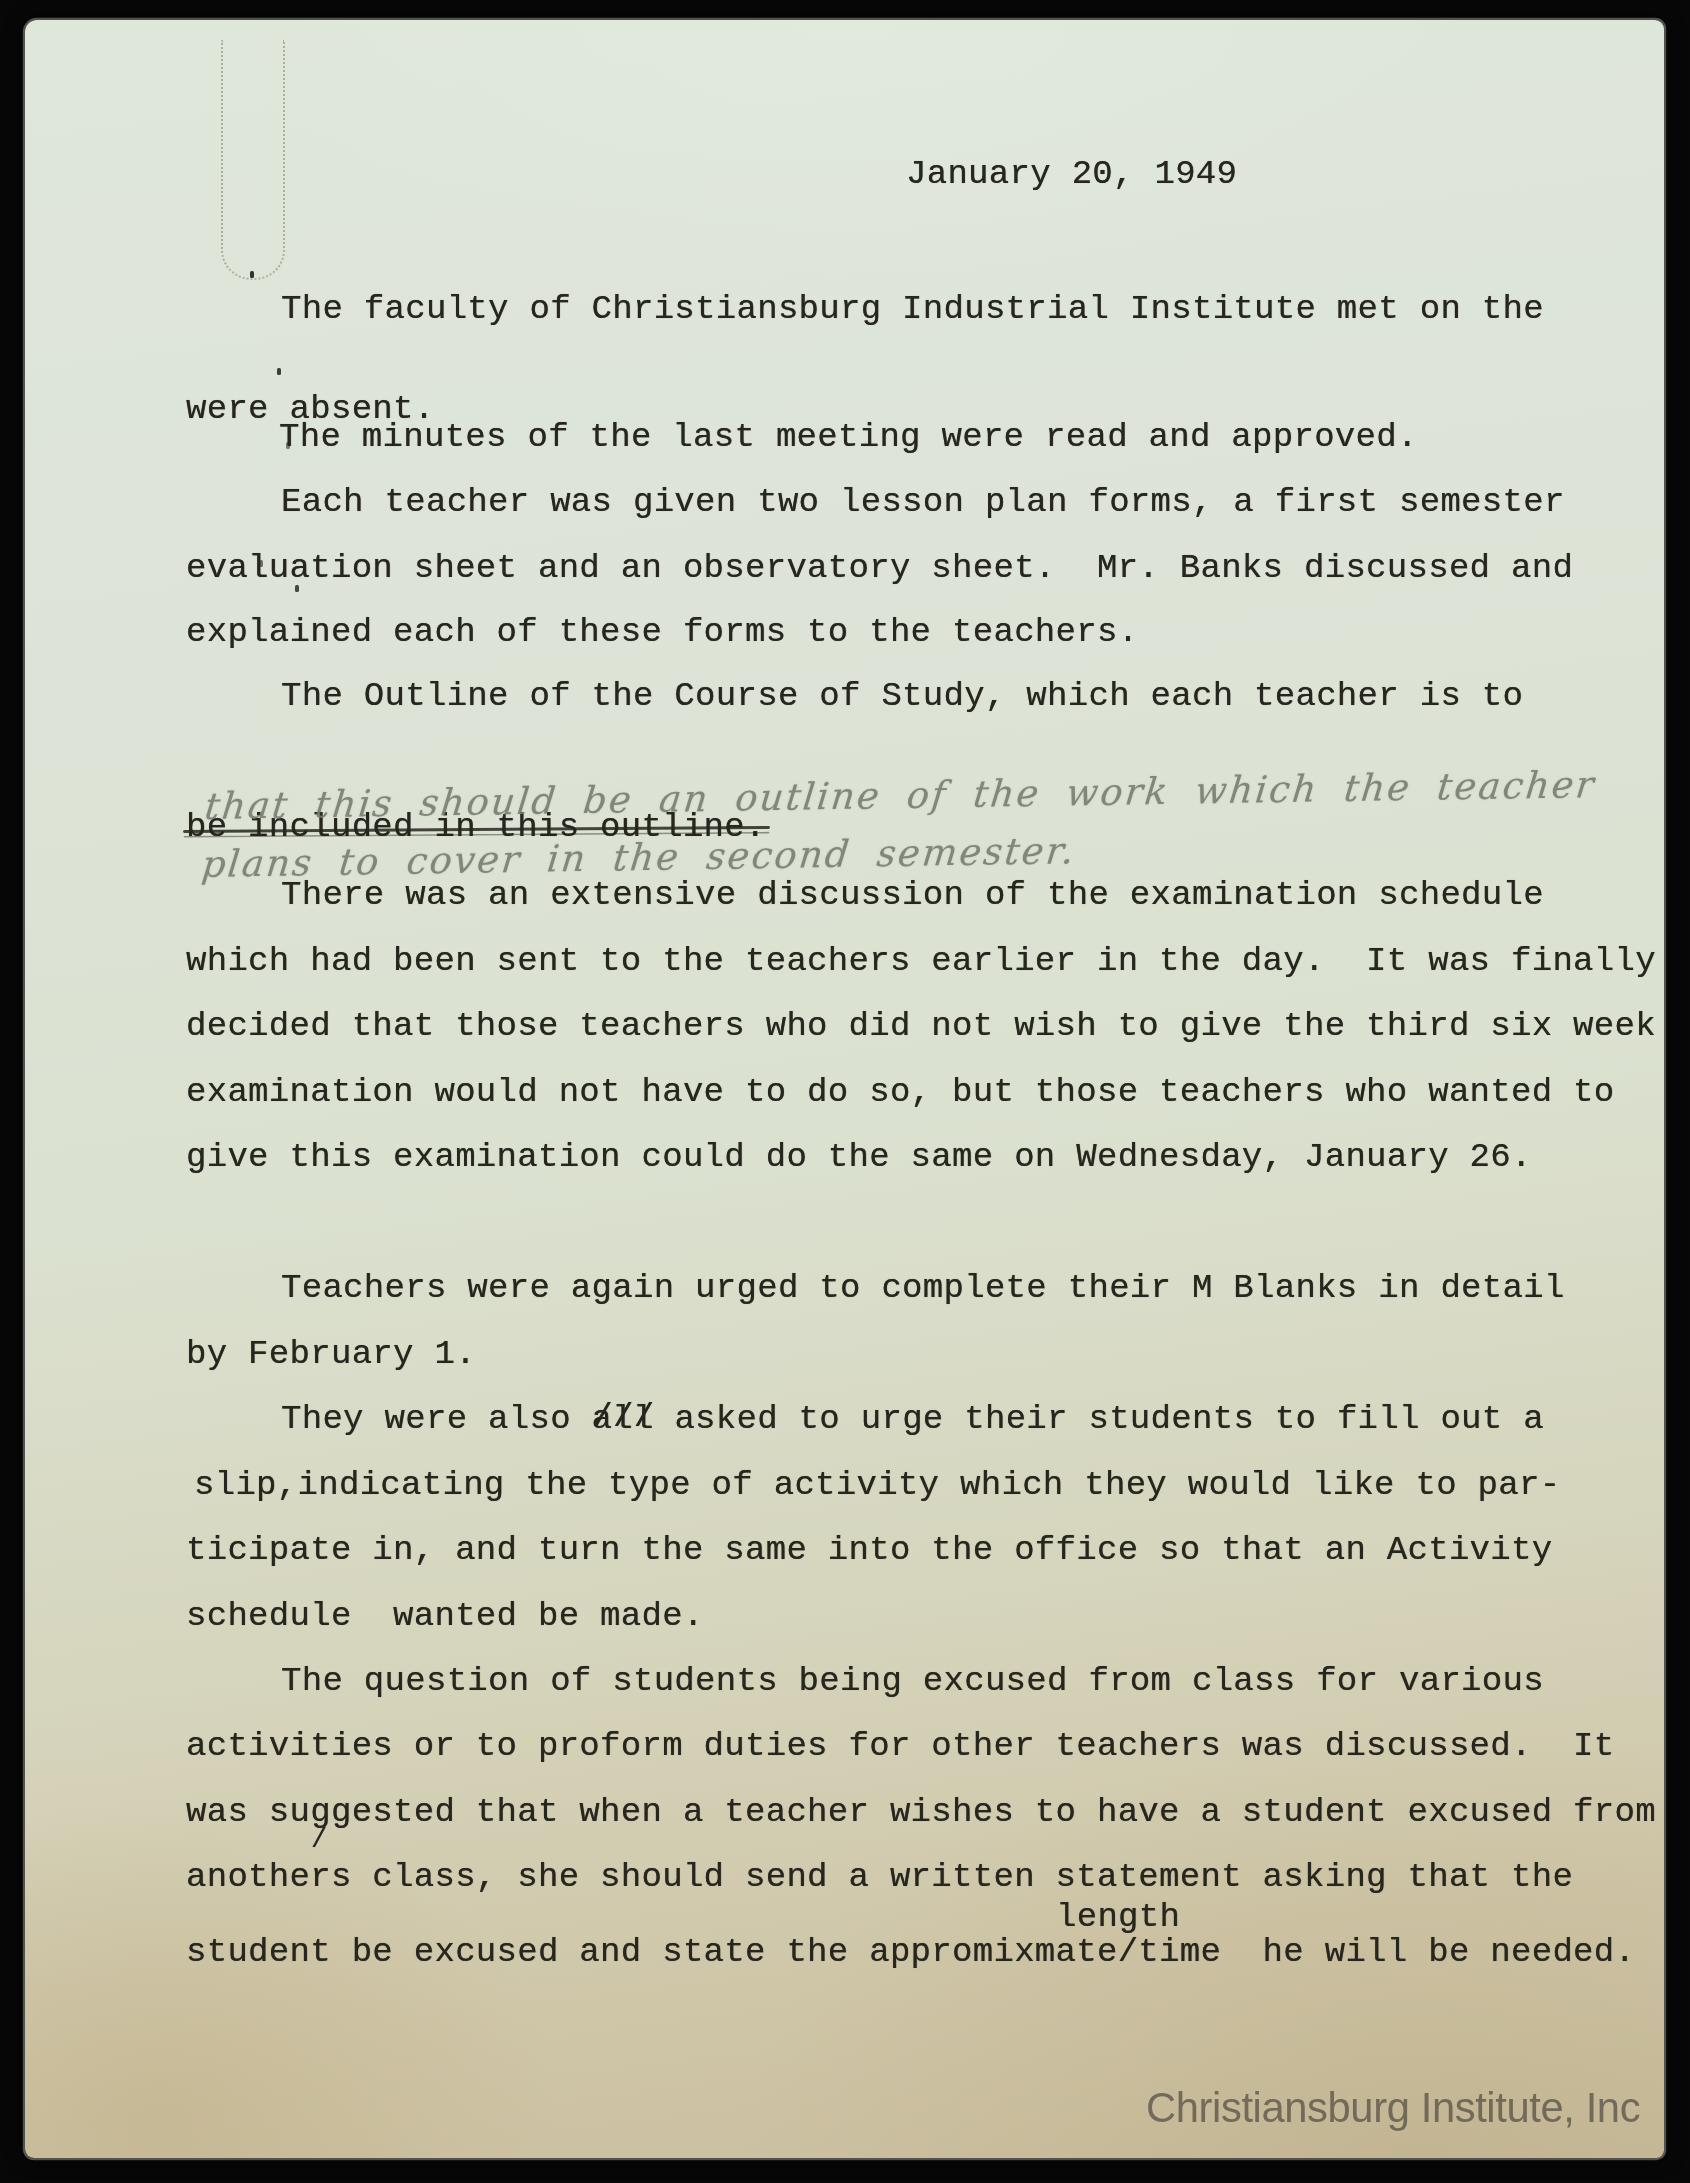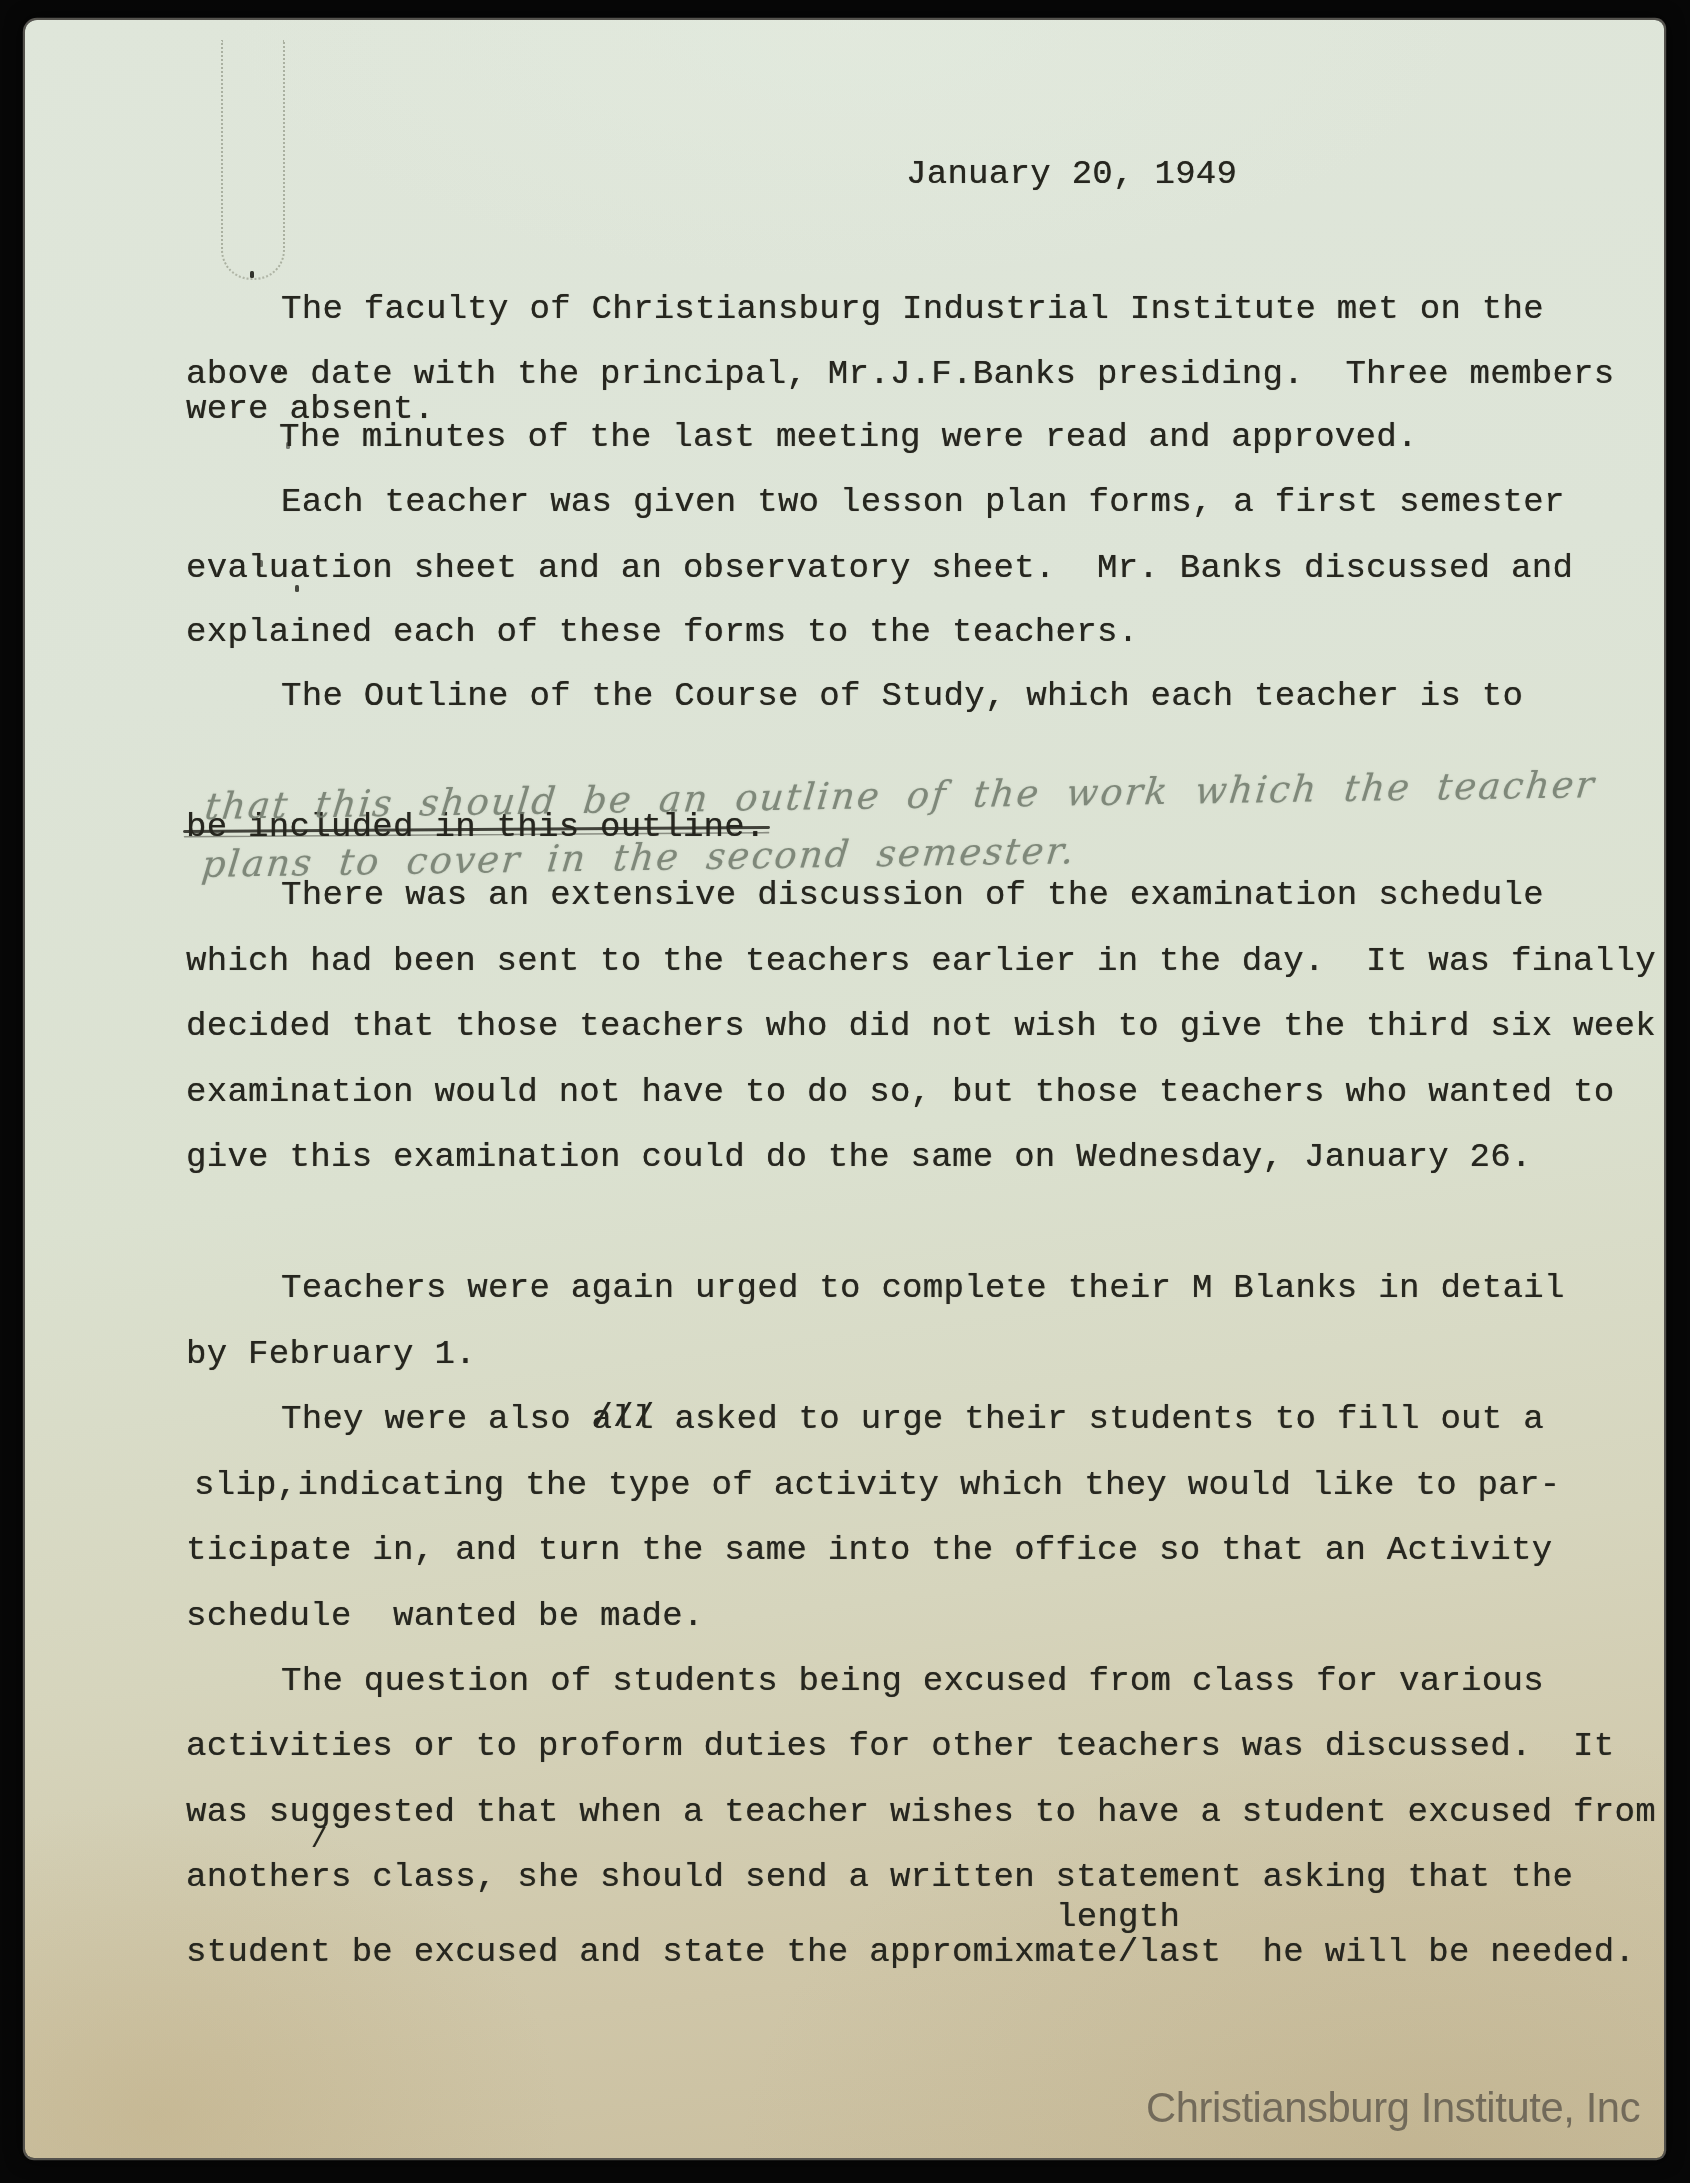--- a/index.html
+++ b/index.html
@@ -47,21 +47,20 @@
 
 <div class="canvas">
   <div class="paper">
 
     <div class="clip-mark"></div>
     <div class="speck"></div>
 
     <div class="tline" style="left:881px;top:137px">January 20, 1949</div>
 
     <div class="tline" style="left:256px;top:272px">The faculty of Christiansburg Industrial Institute met on the</div>
-    <div class="tline" style="left:161px;top:337px">above date with the principal, Mr.J.F.Banks presiding.  Three members</div>
     <div class="tline" style="left:161px;top:372px">were absent.</div>
     <div class="tline" style="left:254px;top:400px">The minutes of the last meeting were read and approved.</div>
 
     <div class="tline" style="left:256px;top:465px">Each teacher was given two lesson plan forms, a first semester</div>
     <div class="tline" style="left:161px;top:531px">evaluation sheet and an observatory sheet.  Mr. Banks discussed and</div>
     <div class="tline" style="left:161px;top:595px">explained each of these forms to the teachers.</div>
 
     <div class="tline" style="left:256px;top:659px">The Outline of the Course of Study, which each teacher is to</div>
     <div class="tline" style="left:161px;top:790px"><span class="strike strike2">be included in this outline.</span></div>
 
@@ -83,18 +82,18 @@
     <div class="tline" style="left:161px;top:1579px">schedule  wanted be made.</div>
 
     <div class="tline" style="left:256px;top:1644px">The question of students being excused from class for various</div>
     <div class="tline" style="left:161px;top:1709px">activities or to proform duties for other teachers was discussed.  It</div>
     <div class="tline" style="left:161px;top:1775px">was suggested that when a teacher wishes to have a student excused from</div>
     <div class="tline" style="left:161px;top:1840px">anothers class, she should send a written statement asking that the</div>
 
     <div class="insert-mark" style="left:286px;top:1805px">/</div>
 
     <div class="tline" style="left:1031px;top:1880px">length</div>
-    <div class="tline" style="left:161px;top:1915px">student be excused and state the appromixmate/last  he will be needed.</div>
+    <div class="tline" style="left:161px;top:1915px">student be excused and state the appromixmate/time  he will be needed.</div>
 
     <div class="watermark">Christiansburg Institute, Inc</div>
   </div>
 </div>
 
 
 </body></html>

